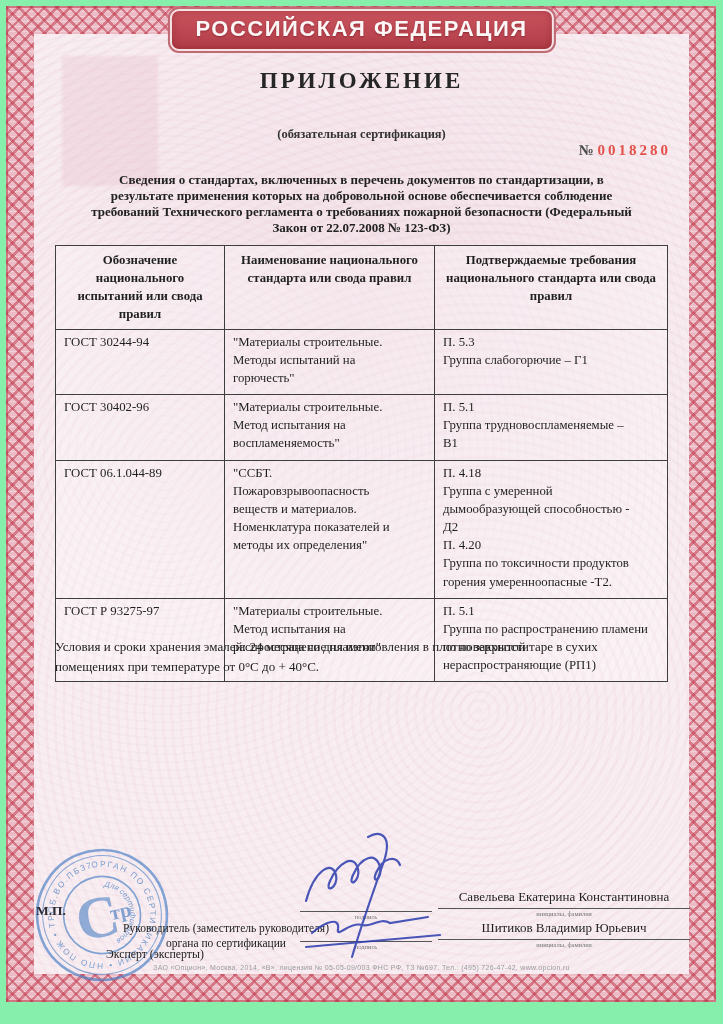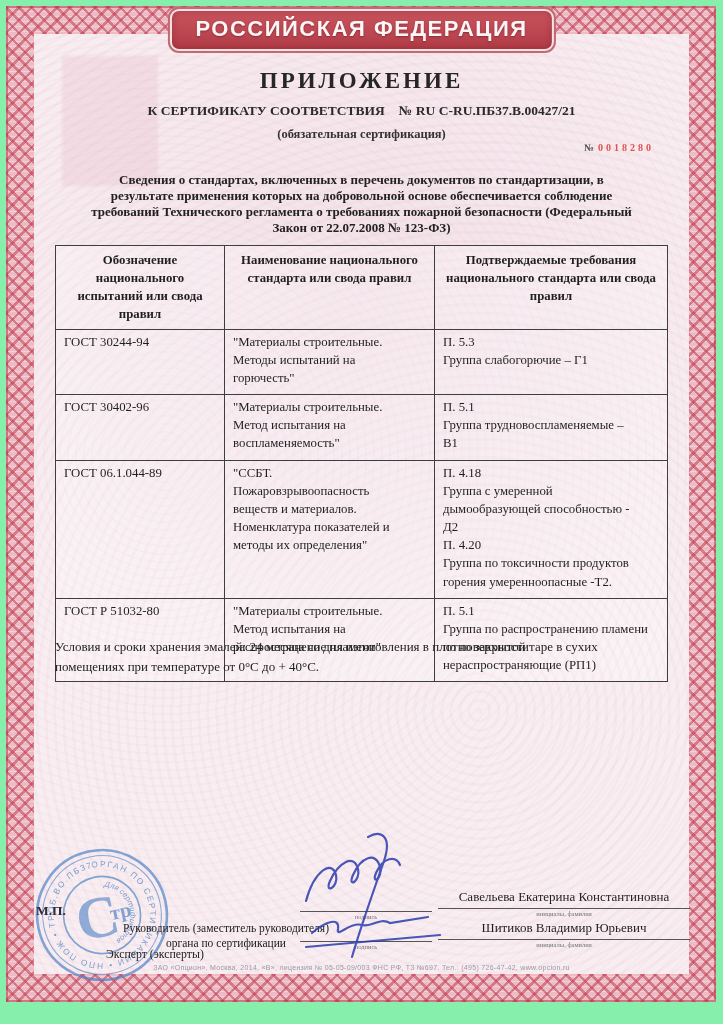--- a/index.html
+++ b/index.html
@@ -42,21 +42,21 @@
     white-space:nowrap;
   }
 
   .doc-title { position:absolute; top:34px; width:100%; text-align:center;
     font-size:23px; font-weight:bold; letter-spacing:3px; color:#262626; }
   .subtitle { position:absolute; top:69px; width:100%; text-align:center;
     font-size:13.5px; font-weight:bold; color:#2a2a2a; }
   .subtitle .cert-no { margin-left:14px; }
   .cert-kind { position:absolute; top:93px; width:100%; text-align:center;
     font-size:12.5px; font-weight:bold; color:#333; }
-  .form-no { position:absolute; top:108px; right:35px; font-size:10px;margin-left:40px; }
+  .form-no { position:absolute; top:108px; right:18px; font-size:15px;margin-left:40px; }
   .form-no .nsign { color:#4c4c4c; font-weight:bold; margin-right:4px; }
   .form-no .digits { color:#e2524b; letter-spacing:3px; font-weight:bold; }
 
   .intro { position:absolute; top:138px; left:50%; transform:translateX(-50%);
     width:588px; text-align:center; font-size:13px; font-weight:bold;
     line-height:16px; color:#222; white-space:pre-line; }
 
   .std-table { position:absolute; top:211px; left:21px; border-collapse:collapse;
     width:612px; table-layout:fixed; background:rgba(255,255,255,.25); }
   .std-table th, .std-table td { border:1.5px solid #3e3e3e; vertical-align:top;
@@ -96,23 +96,20 @@
 <div class="page">
   <div class="border-frame"></div>
 
   <div class="badge">РОССИЙСКАЯ ФЕДЕРАЦИЯ</div>
 
   <div class="paper">
     <div class="wm-band"></div>
 
     <div class="doc-title">ПРИЛОЖЕНИЕ</div>
 
-    <div class="subtitle">
-      <span>К СЕРТИФИКАТУ СООТВЕТСТВИЯ</span><span class="cert-no">№ RU С-RU.ПБ37.В.00427/21</span>
-    </div>
 
     <div class="cert-kind">(обязательная сертификация)</div>
 
     <div class="form-no">
       <span class="nsign">№</span><span class="digits">0018280</span>
     </div>
 
     <div class="intro">Сведения о стандартах, включенных в перечень документов по стандартизации, в
 результате применения которых на добровольной основе обеспечивается соблюдение
 требований Технического регламента о требованиях пожарной безопасности (Федеральный
@@ -156,21 +153,21 @@
 методы их определения"</td>
         <td>П. 4.18
 Группа с умеренной
 дымообразующей способностью -
 Д2
 П. 4.20
 Группа по токсичности продуктов
 горения умеренноопасные -Т2.</td>
       </tr>
       <tr>
-        <td>ГОСТ Р 51032-80</td>
+        <td>ГОСТ Р 93275-97</td>
         <td>"Материалы строительные.
 Метод испытания на
 распространение пламени"</td>
         <td>П. 5.1
 Группа по распространению пламени
 по поверхности
 нераспространяющие (РП1)</td>
       </tr>
     </tbody>
       </table>

